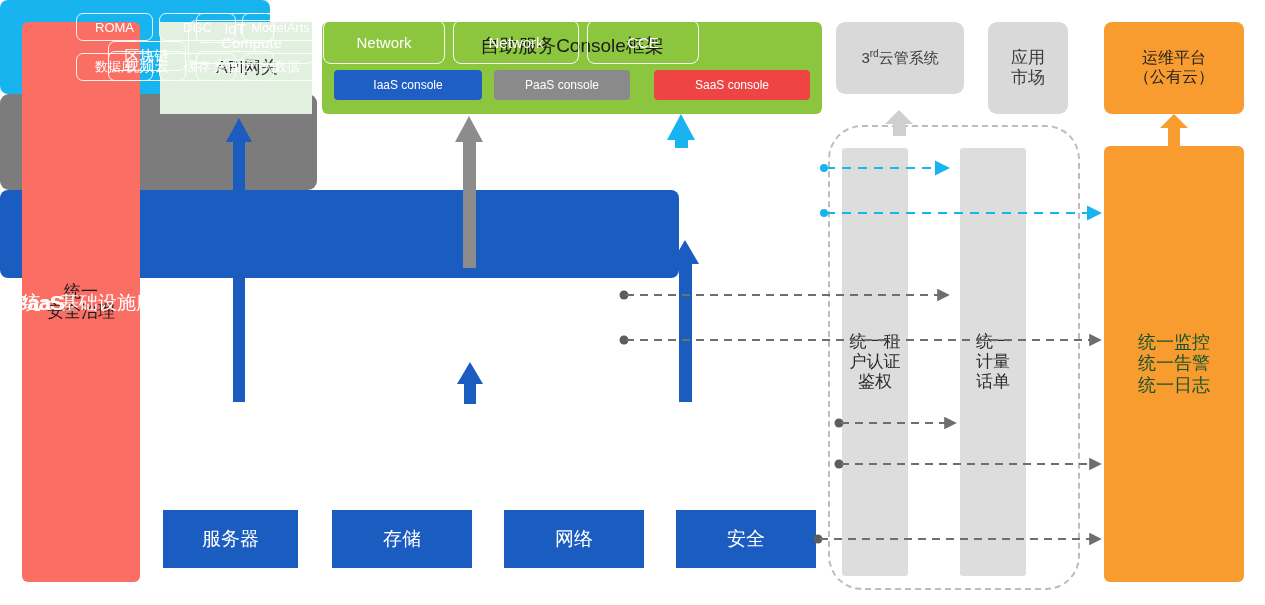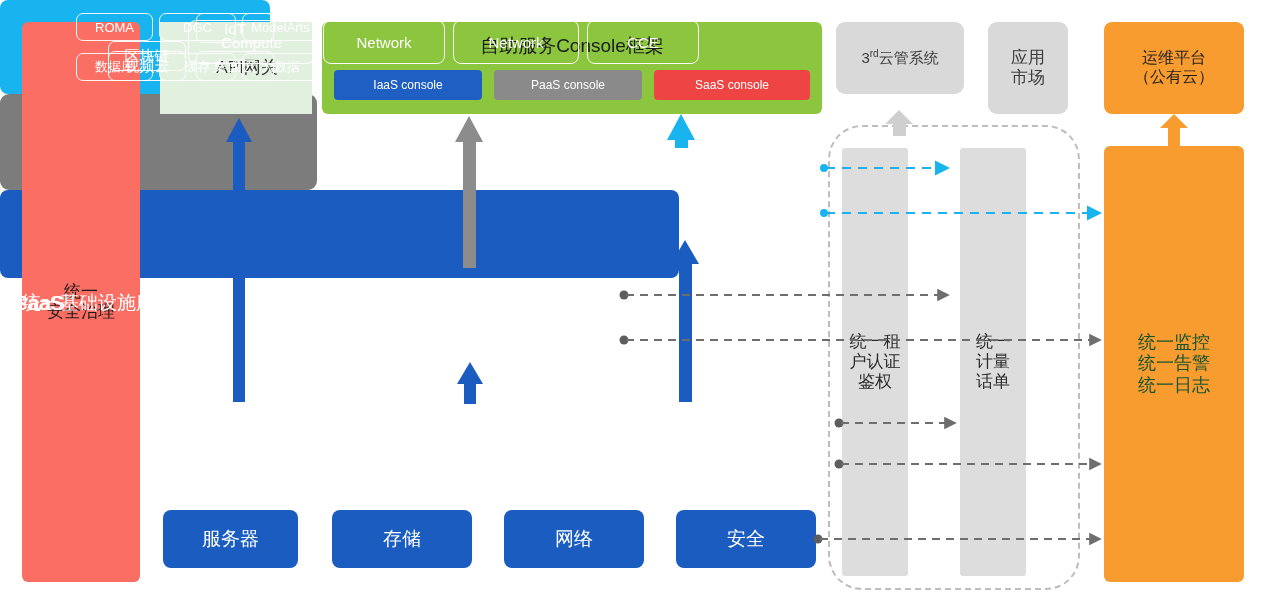--- a/index.html
+++ b/index.html
@@ -12,21 +12,21 @@
   #sec-gov{left:22px;top:22px;width:118px;height:560px;background:#fa6e64;border-radius:6px;color:#1a1a1a;font-size:17px;font-weight:400;}
 
   
   #api-gw{left:160px;top:22px;width:152px;height:92px;background:#e2f0e0;border-radius:0;color:#2b2b2b;font-size:17px;padding-left:22px;}
 
   
   #console-frame{left:322px;top:22px;width:500px;height:92px;background:#8cc63e;border-radius:6px;display:block;}
   #console-title{position:absolute;left:0;top:11px;width:100%;text-align:center;font-size:19px;color:#1c1c1c;}
   .console-chip{position:absolute;top:48px;height:30px;border-radius:4px;display:flex;align-items:center;justify-content:center;color:#fff;font-size:12px;}
   #chip-iaas{left:12px;width:148px;background:#1f5fc4;}
-  #chip-paas{left:172px;width:148px;background:#8a8a8a;}
+  #chip-paas{left:172px;width:136px;background:#8a8a8a;}
   #chip-saas{left:332px;width:156px;background:#ef4444;}
 
   
   #cloudmgr{left:836px;top:22px;width:128px;height:72px;background:#d9d9d9;border-radius:9px;color:#3d3d3d;font-size:15px;}
   #appmarket{left:988px;top:22px;width:80px;height:92px;background:#d9d9d9;border-radius:9px;color:#3d3d3d;font-size:17px;}
 
   
   #ops-top{left:1104px;top:22px;width:140px;height:92px;background:#f89c30;border-radius:8px;color:#1f1f1f;font-size:16px;}
   
   #ops-main{left:1104px;top:146px;width:140px;height:436px;background:#f89c30;border-radius:6px;color:#14532d;font-size:18px;}
@@ -47,21 +47,21 @@
   #pc0{left:76px;top:13px;} #pc1{left:159px;top:13px;} #pc2{left:242px;top:13px;}
   #pc3{left:76px;top:53px;} #pc4{left:159px;top:53px;} #pc5{left:242px;top:53px;}
 
   
   #infra{left:158px;top:402px;width:679px;height:88px;background:#1a5cc0;border-radius:8px;}
   #infra-label{position:absolute;left:22px;top:50%;transform:translateY(-50%);color:#fff;font-size:19px;text-align:right;}
   .infra-chip{position:absolute;top:20px;height:42px;border:1.8px solid rgba(255,255,255,.95);border-radius:8px;color:#fff;font-size:15px;display:flex;align-items:center;justify-content:center;}
   #ic0{left:188px;width:125px;} #ic1{left:323px;width:120px;} #ic2{left:453px;width:124px;} #ic3{left:587px;width:110px;}
 
   
-  .bottom-box{position:absolute;top:510px;height:58px;background:#1a5cc0;border-radius:8px;color:#fff;font-size:19px;display:flex;align-items:center;justify-content:center;}
+  .bottom-box{position:absolute;top:510px;height:58px;background:#1a5cc0;border-radius:0;color:#fff;font-size:19px;display:flex;align-items:center;justify-content:center;}
   #bb0{left:163px;width:135px;} #bb1{left:332px;width:140px;} #bb2{left:504px;width:140px;} #bb3{left:676px;width:140px;}
 
   
   #dashed-zone{position:absolute;left:828px;top:125px;width:252px;height:465px;border:2.5px dashed #bdbdbd;border-radius:34px;box-sizing:border-box;}
 
   
   #col-auth{left:842px;top:148px;width:66px;height:428px;background:#dddddd;border-radius:3px;color:#2a2a2a;font-size:17px;}
   #col-meter{left:960px;top:148px;width:66px;height:428px;background:#dddddd;border-radius:3px;color:#2a2a2a;font-size:17px;}
 
   svg#wires{position:absolute;left:0;top:0;width:1265px;height:605px;pointer-events:none;}

